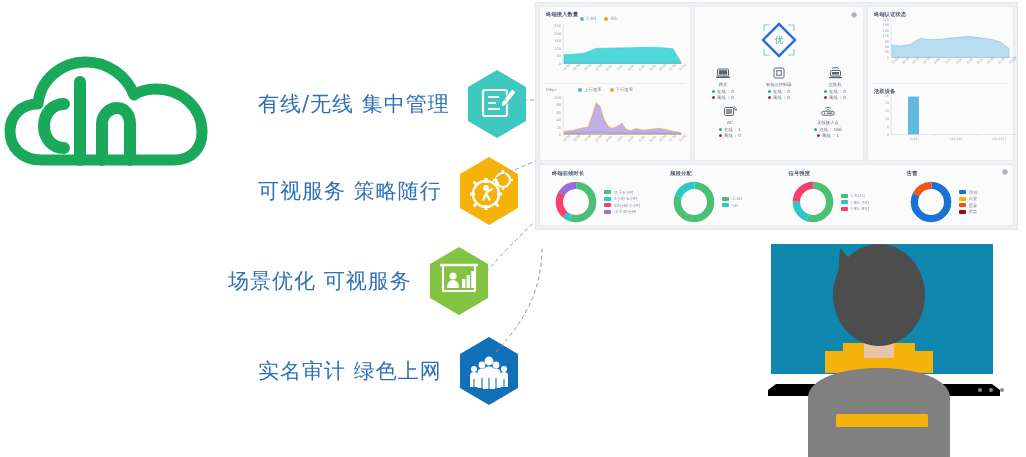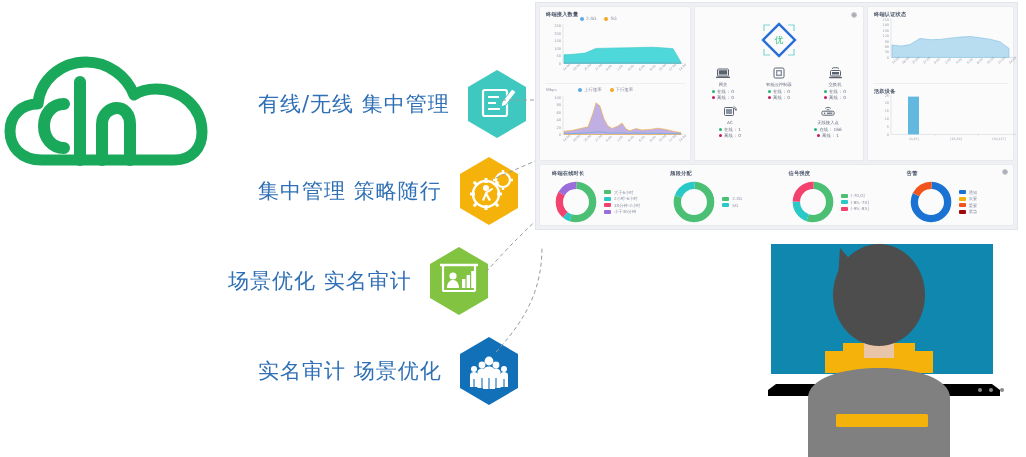--- a/index.html
+++ b/index.html
@@ -118,21 +118,21 @@
         <rect x="19" y="22" width="24" height="26" rx="2" fill="none" stroke="#fff" stroke-width="2.2"></rect>
         <line x1="24" y1="29" x2="35" y2="29" stroke="#fff" stroke-width="2"></line>
         <line x1="24" y1="35" x2="32" y2="35" stroke="#fff" stroke-width="2"></line>
         <line x1="24" y1="41" x2="36" y2="41" stroke="#fff" stroke-width="2"></line>
         <path d="M38,34 L48,21 L52,24 L42,37 L37,39 Z" fill="#fff" stroke="#3fc8c0" stroke-width="1"></path>
       </svg>
     </div>
   </div>
 
   <div class="feature f2">
-    <div class="ftext">集中管理 策略随行</div>
+    <div class="ftext">可视服务 策略随行</div>
     <div class="hexwrap">
       <svg width="66" height="72" viewBox="0 0 66 72">
         <polygon points="33,2 62,19 62,53 33,70 4,53 4,19" fill="#f5b20a"></polygon>
         <circle cx="30" cy="39" r="13" fill="none" stroke="#fff" stroke-width="2.4"></circle>
         <g fill="#fff">
           <rect x="28.5" y="23" width="3" height="5"></rect>
             <rect x="28.5" y="50" width="3" height="5"></rect>
           <rect x="14" y="37.5" width="5" height="3"></rect>
             <rect x="41" y="37.5" width="5" height="3"></rect>
           <rect x="18" y="26" width="3" height="5" transform="rotate(-45 19.5 28.5)"></rect>
@@ -148,37 +148,37 @@
           <rect x="45.8" y="15" width="2.4" height="3.4"></rect>
             <rect x="45.8" y="31.6" width="2.4" height="3.4"></rect>
           <rect x="37" y="23.8" width="3.4" height="2.4"></rect>
             <rect x="53.6" y="23.8" width="3.4" height="2.4"></rect>
         </g>
       </svg>
     </div>
   </div>
 
   <div class="feature f3">
-    <div class="ftext">场景优化 实名审计</div>
+    <div class="ftext">场景优化 可视服务</div>
     <div class="hexwrap">
       <svg width="66" height="72" viewBox="0 0 66 72">
         <polygon points="33,2 62,19 62,53 33,70 4,53 4,19" fill="#82c341"></polygon>
         <rect x="17" y="20" width="32" height="26" rx="1.5" fill="none" stroke="#fff" stroke-width="2.2"></rect>
         <line x1="14" y1="20" x2="52" y2="20" stroke="#fff" stroke-width="2.6"></line>
         <circle cx="27" cy="31" r="3.6" fill="#fff"></circle>
         <path d="M21,43 C21,37.5 24,35 27,35 C30,35 33,37.5 33,43 Z" fill="#fff"></path>
         <rect x="36" y="34" width="3.4" height="9" fill="#fff"></rect>
         <rect x="40.6" y="30" width="3.4" height="13" fill="#fff"></rect>
         <rect x="45.2" y="26" width="3.4" height="17" fill="#fff"></rect>
       </svg>
     </div>
   </div>
 
   <div class="feature f4">
-    <div class="ftext">实名审计 场景优化</div>
+    <div class="ftext">实名审计 绿色上网</div>
     <div class="hexwrap">
       <svg width="66" height="72" viewBox="0 0 66 72">
         <polygon points="33,2 62,19 62,53 33,70 4,53 4,19" fill="#1170b8"></polygon>
         <g fill="#fff">
           <circle cx="18" cy="34" r="3"></circle>
             <path d="M14,52 L14,40 C14,38 16,37 18,37 C20,37 22,38 22,40 L22,52 Z"></path>
           <circle cx="26" cy="30" r="3.4"></circle>
             <path d="M21.5,53 L21.5,37 C21.5,35 24,33.5 26,33.5 C28,33.5 30.5,35 30.5,37 L30.5,53 Z"></path>
           <circle cx="33" cy="26" r="4.4"></circle>
             <path d="M27,54 L27,36 C27,33.5 30,31.5 33,31.5 C36,31.5 39,33.5 39,36 L39,54 Z"></path>

